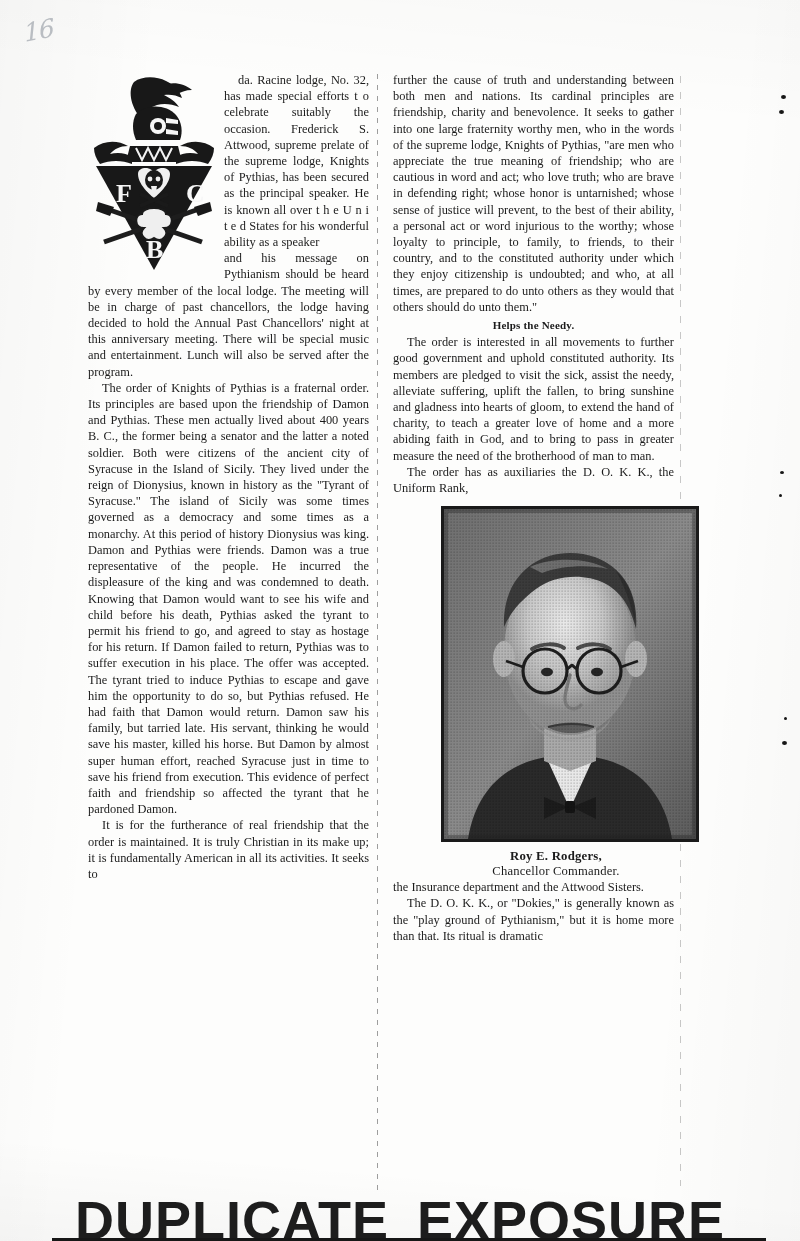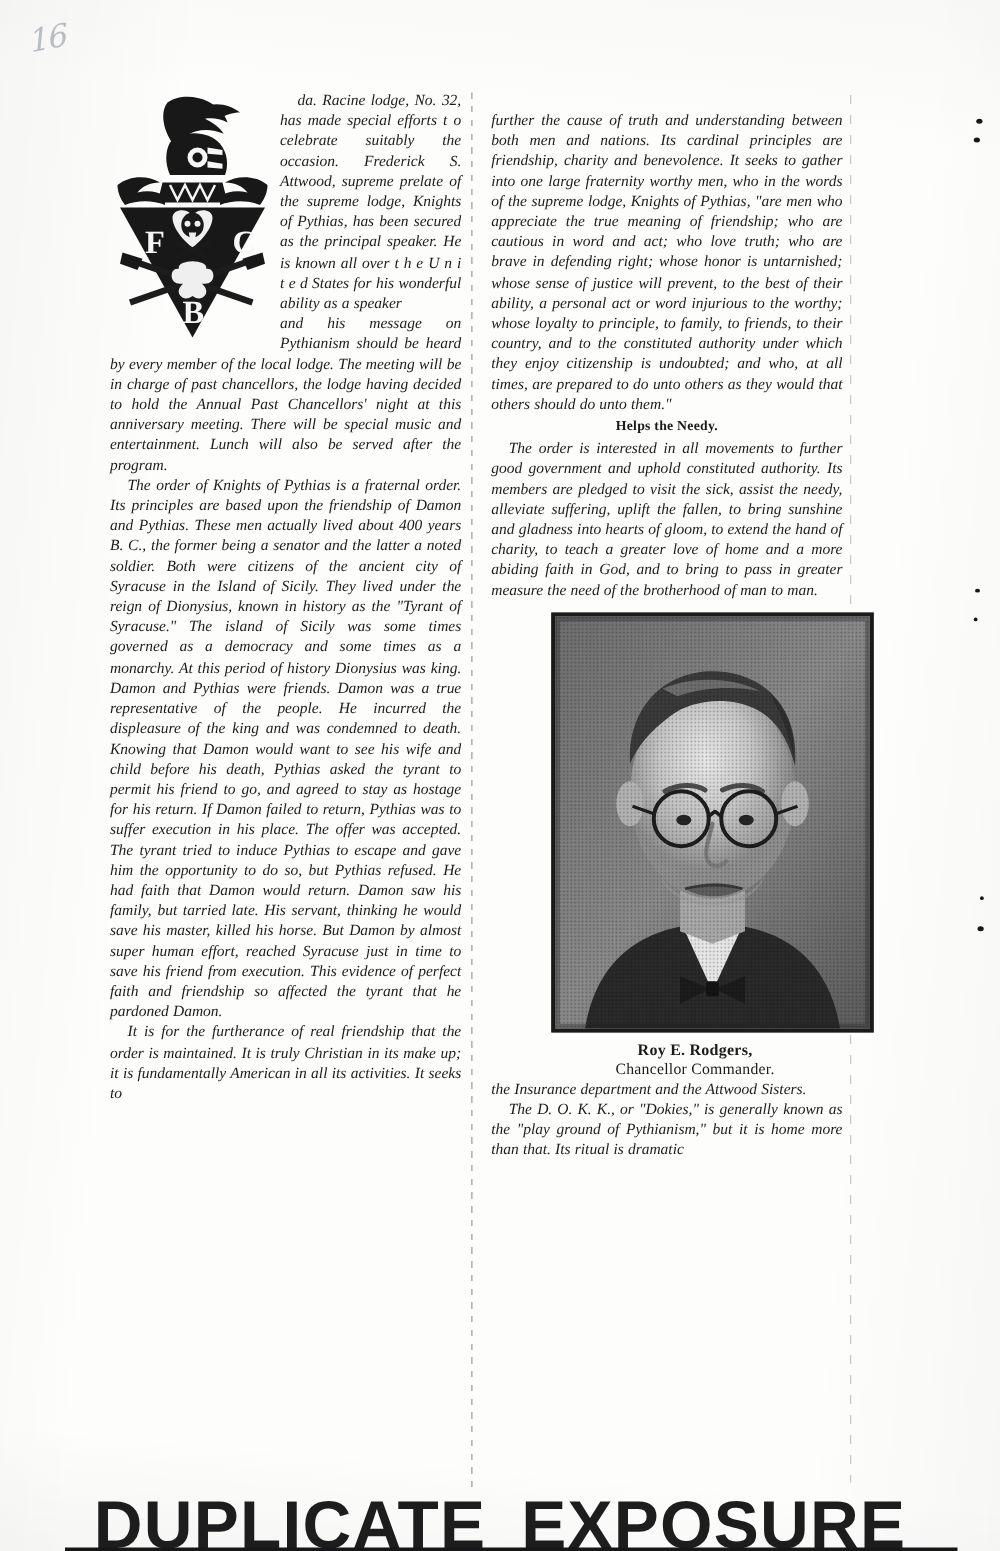--- a/index.html
+++ b/index.html
@@ -60,27 +60,26 @@
   .col {
     width: 281px;
     font-size: 12.4px;
     line-height: 16.2px;
     color: #1b1b1b;
     text-align: justify;
     font-family: "Liberation Serif", serif;
     -webkit-font-smoothing: none;
   }
   .col.left { padding-right: 8px; }
-  .col.right { padding-left: 16px; margin-top: 16px; }
+  .col.right { padding-left: 16px; }
   .col p {
     margin: 0;
     text-indent: 14px;
     text-align: justify;
     word-spacing: 0.02em;
-    font-style: italic;
   }
   .col p.noindent { text-indent: 0; }
   .col p.flow { text-indent: 0; }
 
   
   #col-rule {
     position: absolute;
     left: 289px;
     top: 2px;
     width: 1px;
@@ -268,20 +267,21 @@
       </div>
 
       <div class="col right">
 
         <p class="noindent">further the cause of truth and understanding between both men and nations. Its cardinal principles are friendship, charity and benevolence. It seeks to gather into one large fraternity worthy men, who in the words of the supreme lodge, Knights of Pythias, "are men who appreciate the true meaning of friendship; who are cautious in word and act; who love truth; who are brave in defending right; whose honor is untarnished; whose sense of justice will prevent, to the best of their ability, a personal act or word injurious to the worthy; whose loyalty to principle, to family, to friends, to their country, and to the constituted authority under which they enjoy citizenship is undoubted; and who, at all times, are prepared to do unto others as they would that others should do unto them."</p>
 
         <div class="subhead">Helps the Needy.</div>
 
         <p>The order is interested in all movements to further good government and uphold constituted authority. Its members are pledged to visit the sick, assist the needy, alleviate suffering, uplift the fallen, to bring sunshine and gladness into hearts of gloom, to extend the hand of charity, to teach a greater love of home and a more abiding faith in God, and to bring to pass in greater measure the need of the brotherhood of man to man.</p>
 
+        <p>The order has as auxiliaries the D. O. K. K., the Uniform Rank,</p>
 
         <div id="portrait-figure">
           <div id="portrait-frame">
             <svg id="portrait-svg" viewBox="0 0 252 330" preserveAspectRatio="none" xmlns="http://www.w3.org/2000/svg">
               <defs>
                 <radialGradient id="faceLight" cx="46%" cy="34%" r="52%">
                   <stop offset="0%" stop-color="#e9e9e9"></stop>
                   <stop offset="55%" stop-color="#c8c8c8"></stop>
                   <stop offset="100%" stop-color="#8f8f8f"></stop>
                 </radialGradient>

